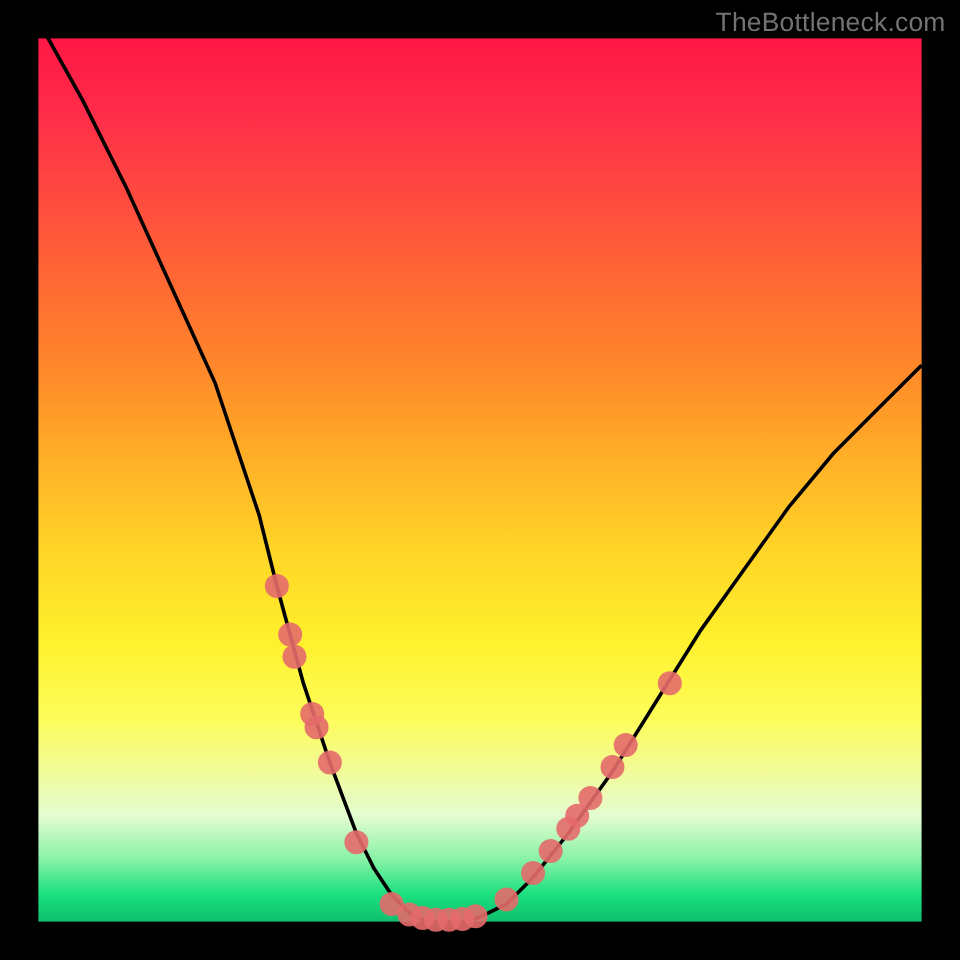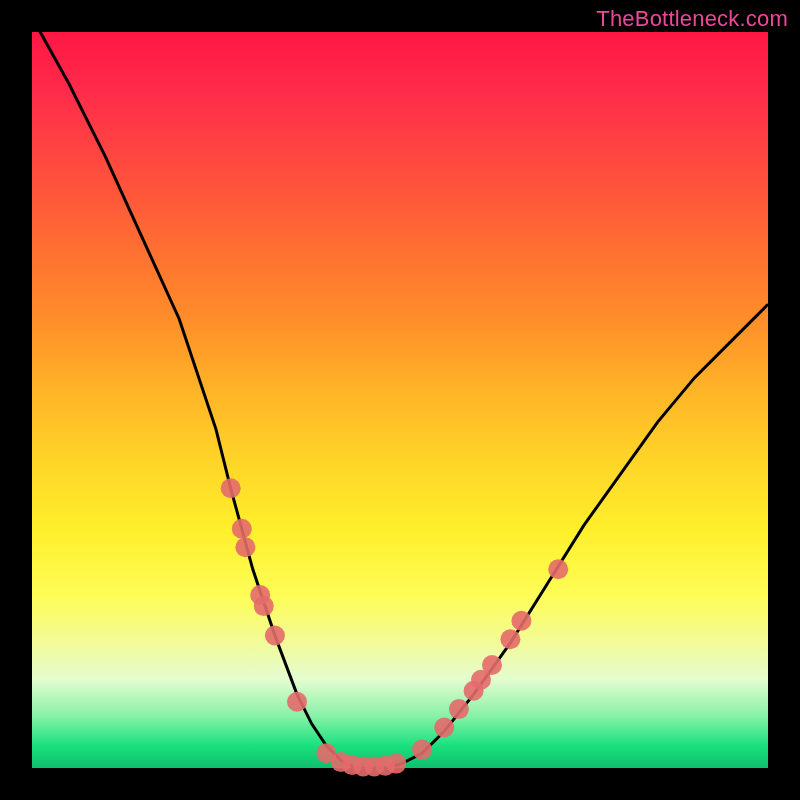--- a/index.html
+++ b/index.html
@@ -38,21 +38,21 @@
       #e4fcd0 88%,
       #86f2a6 93%,
       #19e07e 97%,
       #0fbf6e 100%
     );
   }
   .watermark {
     position: absolute;
     top: 6px;
     right: 12px;
-    color: #ec4899;
+    color: #737373;
     font-size: 22px;
     font-weight: 500;
     letter-spacing: 0.2px;
     user-select: none;
   }
   svg.curve {
     position: absolute;
     inset: 0;
     width: 100%;
     height: 100%;

